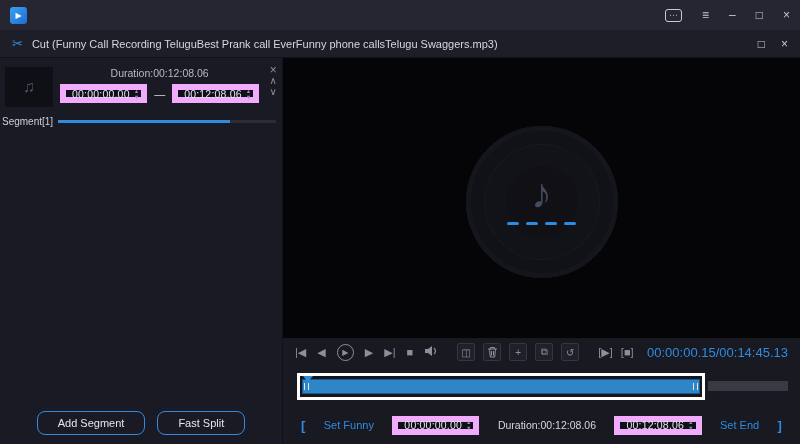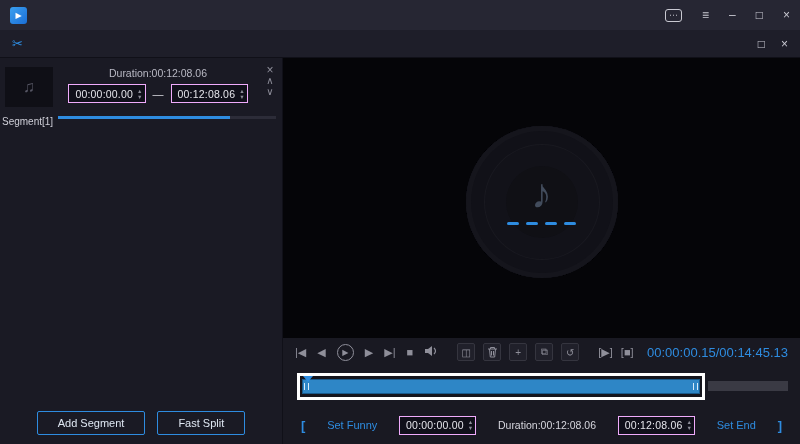--- a/index.html
+++ b/index.html
@@ -25,32 +25,32 @@
   .left-panel { width:283px; flex:none; background:#1a1a24; position:relative; border-right:1px solid #101018; }
 
   .segment-card { padding:7px 5px 0 5px; display:flex; gap:7px; }
   .thumb { width:48px; height:40px; background:#0f0f16; flex:none; display:flex; align-items:center; justify-content:center; color:#565664; font-size:16px; margin-top:2px; }
   .seg-mid { flex:1; }
   .duration-label { text-align:center; color:#b9b9c4; font-size:10.5px; padding:2px 0 5px 0; }
   .time-row { display:flex; align-items:center; justify-content:center; gap:7px; }
   .seg-right { width:14px; flex:none; display:flex; flex-direction:column; align-items:center; gap:1px; color:#8e8e9a; }
   .seg-right span { font-size:10px; line-height:10px; cursor:default; }
 
-  .spinbox { display:flex; align-items:center; background:#10101a; border:1px solid #f0abfc; height:19px; padding:0 2px 0 6px; gap:4px; }
+  .spinbox { display:flex; align-items:center; background:#10101a; border:6px solid #f0abfc; height:19px; padding:0 2px 0 6px; gap:4px; }
   .spin-val { font-size:10.5px; color:#e4e4ea; letter-spacing:.2px; }
   .spin-arrows { display:flex; flex-direction:column; justify-content:center; }
   .spin-arrows span { font-size:5.5px; line-height:6px; color:#8e8e9a; cursor:default; text-align:center; }
 
-  .segment-row { display:flex; margin-top:9px; padding:0 6px 0 2px; gap:6px; }
+  .segment-row { display:flex; align-items:center; margin-top:9px; padding:0 6px 0 2px; gap:6px; }
   .segment-name { font-size:10px; color:#cfcfd8; width:50px; flex:none; }
   .seg-progress { flex:1; height:3px; background:#2c2c38; position:relative; }
   .seg-progress .fill { position:absolute; left:0; top:0; bottom:0; width:79%; background:#2e8ce0; }
 
   .left-actions { position:absolute; bottom:9px; left:0; right:0; display:flex; justify-content:center; gap:12px; }
-  .ghost-btn { background:transparent; border:1px solid #2e8ce0; color:#dfe7f2; font-size:11px; font-family:inherit; border-radius:2px; height:24px; padding:0 20px; cursor:pointer; }
+  .ghost-btn { background:transparent; border:1px solid #2e8ce0; color:#dfe7f2; font-size:11px; font-family:inherit; border-radius:8px; height:24px; padding:0 20px; cursor:pointer; }
 
   
   .right-panel { flex:1; display:flex; flex-direction:column; background:#191922; }
   .preview { height:280px; background:#050508; position:relative; flex:none; }
   .disc { position:absolute; left:50%; top:68px; transform:translateX(-50%); width:152px; height:152px; border-radius:50%; background:#101015;
           box-shadow: inset 0 0 0 5px #15151c, inset 0 0 0 18px #111118, inset 0 0 0 19px #191920, inset 0 0 0 40px #121219;
           display:flex; flex-direction:column; align-items:center; justify-content:center; }
   .disc .note { font-size:42px; color:#424c5c; margin-top:-10px; }
   .dashes { display:flex; gap:7px; margin-top:4px; }
   .dashes i { width:12px; height:3px; background:#2e8ce0; border-radius:2px; }
@@ -89,20 +89,21 @@
       </span>
     <span class="tb-ico">≡</span>
     <span class="tb-ico">–</span>
     <span class="tb-ico">□</span>
     <span class="tb-ico">×</span>
   </div>
 </div>
 
 <div class="cutbar">
   <span class="scissors">✂</span>
+  <span class="cut-label">Cut (Funny Call Recording TeluguBest Prank call EverFunny phone callsTelugu Swaggers.mp3)</span>
   <div class="cutbar-right">
     <span>□</span>
     <span>×</span>
   </div>
 </div>
 
 <div class="main">
 
   <div class="left-panel">
     <div class="segment-card">

